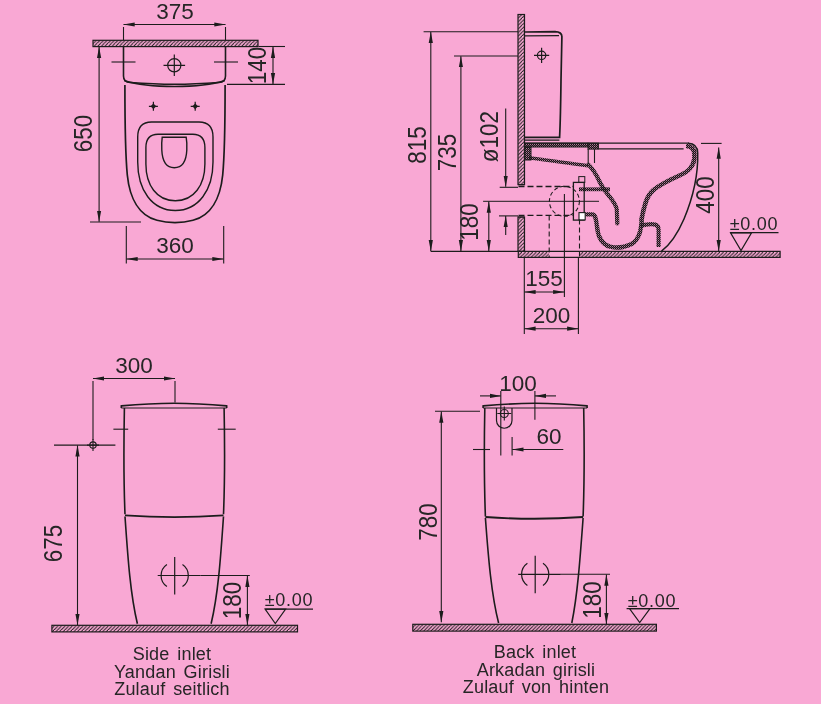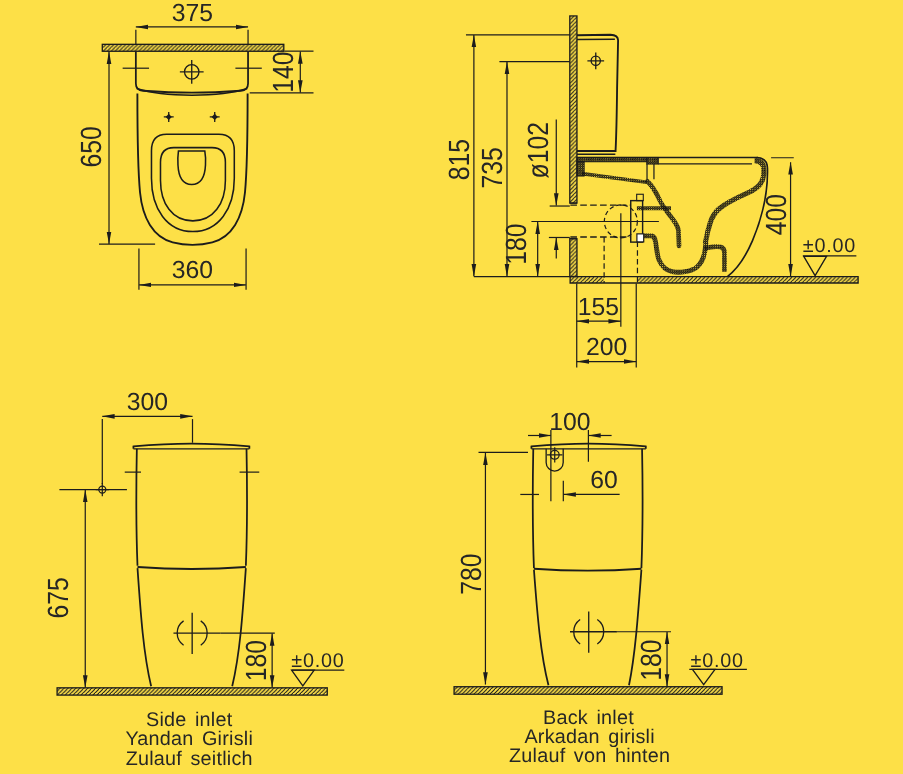--- a/index.html
+++ b/index.html
@@ -1,16 +1,16 @@
 <!DOCTYPE html>
 <html><head>
 <meta charset="utf-8">
 <style>
 html,body{margin:0;padding:0;background:#fff;}
-#canvas{width:821px;height:704px;position:relative;background:#fde047;overflow:hidden;}
+#canvas{width:821px;height:704px;position:relative;background:#f9a8d4;overflow:hidden;}
 svg{display:block;}
 text{font-family:"Liberation Sans",sans-serif;fill:#262626;stroke:none;}
 .dim{font-size:22.5px;letter-spacing:0;}
 .dsm{font-size:18px;letter-spacing:0.7px;}
 .lbl{font-size:18px;letter-spacing:0.2px;word-spacing:2.5px;}
 </style>
 </head>
 <body>
 
 <div id="canvas">

